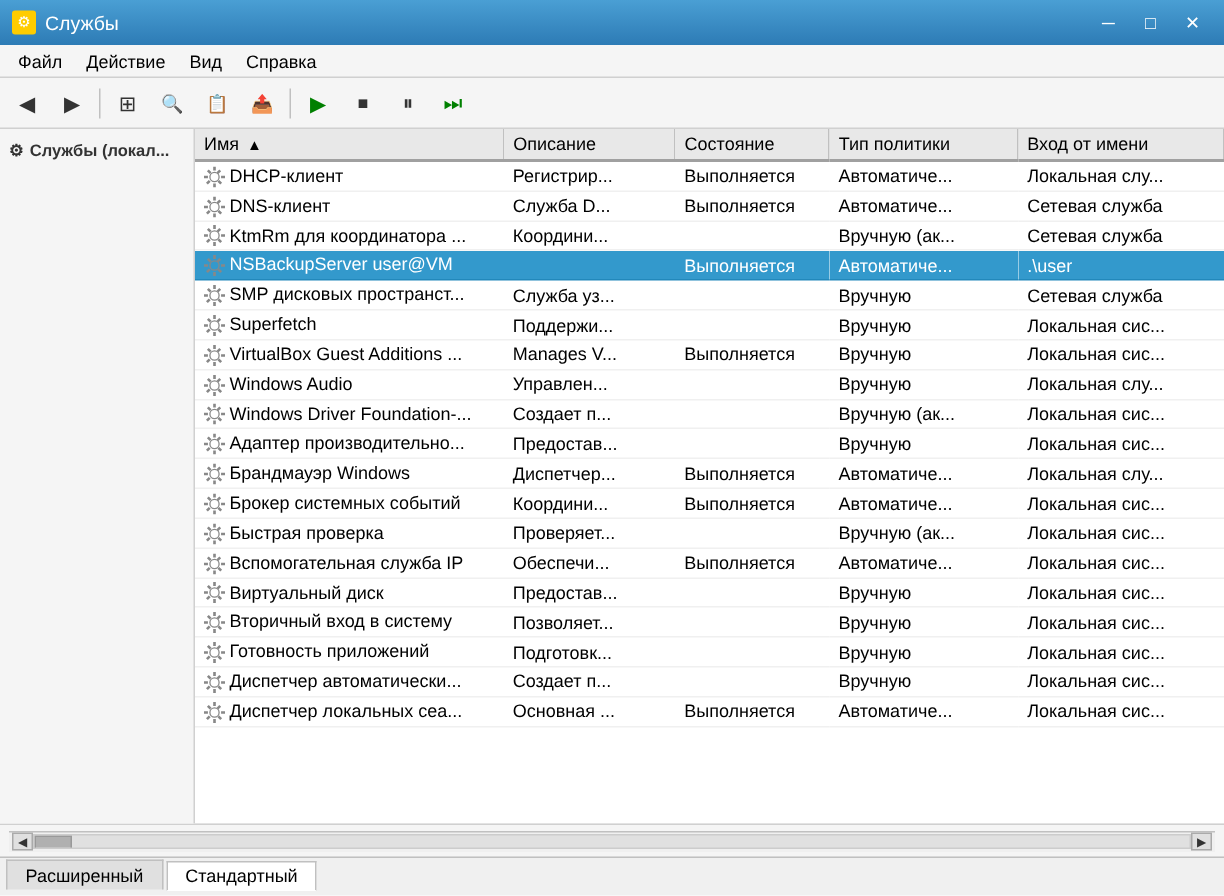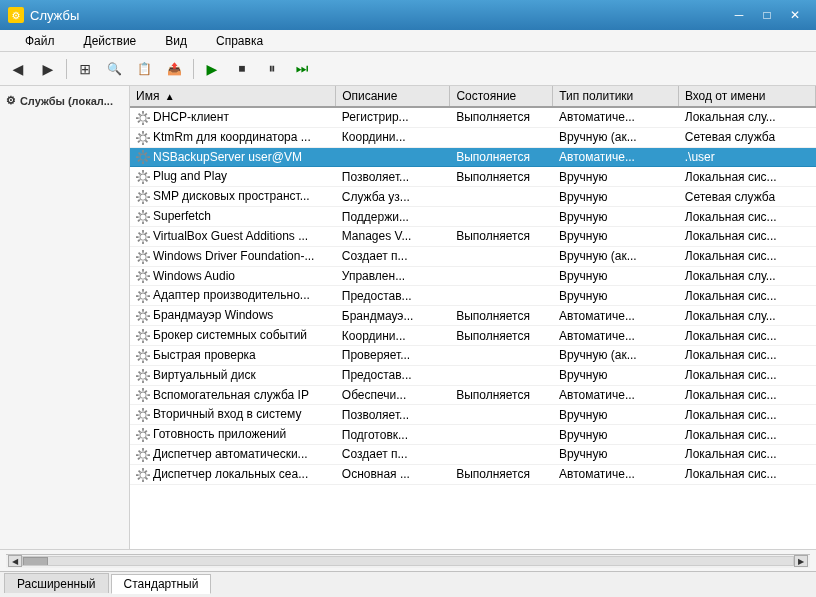--- a/index.html
+++ b/index.html
@@ -59,21 +59,21 @@
       height: 22px;
       display: flex;
       align-items: center;
       padding: 0 4px;
     }
     .menu-item {
       padding: 2px 8px;
       font-size: 12px;
       cursor: pointer;
       height: 100%;
-      display: flex; align-items: center; margin-left: 13px;
+      display: flex; align-items: center;
     }
 
     
     .toolbar {
       background: #f5f5f5;
       border-bottom: 1px solid #d0d0d0;
       height: 34px;
       display: flex;
       align-items: center;
       padding: 0 4px;
@@ -329,50 +329,50 @@
                     </svg></span><span>DHCP-клиент</span></td>
                 <td>Регистрир...</td>
                 <td>Выполняется</td>
                 <td>Автоматиче...</td>
                 <td>Локальная слу...</td>
               </tr>
               <tr>
                 <td style="overflow: hidden; text-overflow: ellipsis; white-space: nowrap;"><span style="display: inline-block; width: 14px; height: 14px; margin-right: 3px; vertical-align: middle;"><svg width="14" height="14" viewBox="0 0 16 16">
                       <path d="M8 4a4 4 0 1 0 0 8A4 4 0 0 0 8 4zm0 1a3 3 0 1 1 0 6A3 3 0 0 1 8 5z" fill="#888"></path>
                       <path d="M7 0h2v3H7zm0 13h2v3H7zM0 7v2h3V7zM13 7v2h3V7zM2.22 3.64l1.41-1.41 2.12 2.12-1.41 1.41zM10.25 11.67l1.41-1.41 2.12 2.12-1.41 1.41zM11.67 2.22l1.41 1.41-2.12 2.12-1.41-1.41zM3.64 10.25l1.41 1.41-2.12 2.12-1.41-1.41z" fill="#888"></path>
+                    </svg></span><span>DNS-клиент</span></td>
+                <td>Служба D...</td>
+                <td>Выполняется</td>
+                <td>Автоматиче...</td>
+                <td>Сетевая служба</td>
+              </tr>
+              <tr>
+                <td style="overflow: hidden; text-overflow: ellipsis; white-space: nowrap;"><span style="display: inline-block; width: 14px; height: 14px; margin-right: 3px; vertical-align: middle;"><svg width="14" height="14" viewBox="0 0 16 16">
+                      <path d="M8 4a4 4 0 1 0 0 8A4 4 0 0 0 8 4zm0 1a3 3 0 1 1 0 6A3 3 0 0 1 8 5z" fill="#888"></path>
+                      <path d="M7 0h2v3H7zm0 13h2v3H7zM0 7v2h3V7zM13 7v2h3V7zM2.22 3.64l1.41-1.41 2.12 2.12-1.41 1.41zM10.25 11.67l1.41-1.41 2.12 2.12-1.41 1.41zM11.67 2.22l1.41 1.41-2.12 2.12-1.41-1.41zM3.64 10.25l1.41 1.41-2.12 2.12-1.41-1.41z" fill="#888"></path>
                     </svg></span><span>KtmRm для координатора ...</span></td>
                 <td>Координи...</td>
                 <td></td>
                 <td>Вручную (ак...</td>
                 <td>Сетевая служба</td>
               </tr>
               <tr class="selected">
                 <td style="overflow: hidden; text-overflow: ellipsis; white-space: nowrap;"><span style="display: inline-block; width: 14px; height: 14px; margin-right: 3px; vertical-align: middle;"><svg width="14" height="14" viewBox="0 0 16 16">
                       <path d="M8 4a4 4 0 1 0 0 8A4 4 0 0 0 8 4zm0 1a3 3 0 1 1 0 6A3 3 0 0 1 8 5z" fill="#888"></path>
                       <path d="M7 0h2v3H7zm0 13h2v3H7zM0 7v2h3V7zM13 7v2h3V7zM2.22 3.64l1.41-1.41 2.12 2.12-1.41 1.41zM10.25 11.67l1.41-1.41 2.12 2.12-1.41 1.41zM11.67 2.22l1.41 1.41-2.12 2.12-1.41-1.41zM3.64 10.25l1.41 1.41-2.12 2.12-1.41-1.41z" fill="#888"></path>
                     </svg></span><span>NSBackupServer user@VM</span></td>
                 <td></td>
                 <td>Выполняется</td>
                 <td>Автоматиче...</td>
                 <td>.\user</td>
               </tr>
               <tr>
                 <td style="overflow: hidden; text-overflow: ellipsis; white-space: nowrap;"><span style="display: inline-block; width: 14px; height: 14px; margin-right: 3px; vertical-align: middle;"><svg width="14" height="14" viewBox="0 0 16 16">
                       <path d="M8 4a4 4 0 1 0 0 8A4 4 0 0 0 8 4zm0 1a3 3 0 1 1 0 6A3 3 0 0 1 8 5z" fill="#888"></path>
                       <path d="M7 0h2v3H7zm0 13h2v3H7zM0 7v2h3V7zM13 7v2h3V7zM2.22 3.64l1.41-1.41 2.12 2.12-1.41 1.41zM10.25 11.67l1.41-1.41 2.12 2.12-1.41 1.41zM11.67 2.22l1.41 1.41-2.12 2.12-1.41-1.41zM3.64 10.25l1.41 1.41-2.12 2.12-1.41-1.41z" fill="#888"></path>
-                    </svg></span><span>Plug and Play</span></td>
-                <td>Позволяет...</td>
-                <td>Выполняется</td>
-                <td>Вручную</td>
-                <td>Локальная сис...</td>
-              </tr>
-              <tr>
-                <td style="overflow: hidden; text-overflow: ellipsis; white-space: nowrap;"><span style="display: inline-block; width: 14px; height: 14px; margin-right: 3px; vertical-align: middle;"><svg width="14" height="14" viewBox="0 0 16 16">
-                      <path d="M8 4a4 4 0 1 0 0 8A4 4 0 0 0 8 4zm0 1a3 3 0 1 1 0 6A3 3 0 0 1 8 5z" fill="#888"></path>
-                      <path d="M7 0h2v3H7zm0 13h2v3H7zM0 7v2h3V7zM13 7v2h3V7zM2.22 3.64l1.41-1.41 2.12 2.12-1.41 1.41zM10.25 11.67l1.41-1.41 2.12 2.12-1.41 1.41zM11.67 2.22l1.41 1.41-2.12 2.12-1.41-1.41zM3.64 10.25l1.41 1.41-2.12 2.12-1.41-1.41z" fill="#888"></path>
                     </svg></span><span>SMP дисковых пространст...</span></td>
                 <td>Служба уз...</td>
                 <td></td>
                 <td>Вручную</td>
                 <td>Сетевая служба</td>
               </tr>
               <tr>
                 <td style="overflow: hidden; text-overflow: ellipsis; white-space: nowrap;"><span style="display: inline-block; width: 14px; height: 14px; margin-right: 3px; vertical-align: middle;"><svg width="14" height="14" viewBox="0 0 16 16">
                       <path d="M8 4a4 4 0 1 0 0 8A4 4 0 0 0 8 4zm0 1a3 3 0 1 1 0 6A3 3 0 0 1 8 5z" fill="#888"></path>
                       <path d="M7 0h2v3H7zm0 13h2v3H7zM0 7v2h3V7zM13 7v2h3V7zM2.22 3.64l1.41-1.41 2.12 2.12-1.41 1.41zM10.25 11.67l1.41-1.41 2.12 2.12-1.41 1.41zM11.67 2.22l1.41 1.41-2.12 2.12-1.41-1.41zM3.64 10.25l1.41 1.41-2.12 2.12-1.41-1.41z" fill="#888"></path>
@@ -389,52 +389,52 @@
                     </svg></span><span>VirtualBox Guest Additions ...</span></td>
                 <td>Manages V...</td>
                 <td>Выполняется</td>
                 <td>Вручную</td>
                 <td>Локальная сис...</td>
               </tr>
               <tr>
                 <td style="overflow: hidden; text-overflow: ellipsis; white-space: nowrap;"><span style="display: inline-block; width: 14px; height: 14px; margin-right: 3px; vertical-align: middle;"><svg width="14" height="14" viewBox="0 0 16 16">
                       <path d="M8 4a4 4 0 1 0 0 8A4 4 0 0 0 8 4zm0 1a3 3 0 1 1 0 6A3 3 0 0 1 8 5z" fill="#888"></path>
                       <path d="M7 0h2v3H7zm0 13h2v3H7zM0 7v2h3V7zM13 7v2h3V7zM2.22 3.64l1.41-1.41 2.12 2.12-1.41 1.41zM10.25 11.67l1.41-1.41 2.12 2.12-1.41 1.41zM11.67 2.22l1.41 1.41-2.12 2.12-1.41-1.41zM3.64 10.25l1.41 1.41-2.12 2.12-1.41-1.41z" fill="#888"></path>
+                    </svg></span><span>Windows Audio</span></td>
+                <td>Управлен...</td>
+                <td></td>
+                <td>Вручную</td>
+                <td>Локальная слу...</td>
+              </tr>
+              <tr>
+                <td style="overflow: hidden; text-overflow: ellipsis; white-space: nowrap;"><span style="display: inline-block; width: 14px; height: 14px; margin-right: 3px; vertical-align: middle;"><svg width="14" height="14" viewBox="0 0 16 16">
+                      <path d="M8 4a4 4 0 1 0 0 8A4 4 0 0 0 8 4zm0 1a3 3 0 1 1 0 6A3 3 0 0 1 8 5z" fill="#888"></path>
+                      <path d="M7 0h2v3H7zm0 13h2v3H7zM0 7v2h3V7zM13 7v2h3V7zM2.22 3.64l1.41-1.41 2.12 2.12-1.41 1.41zM10.25 11.67l1.41-1.41 2.12 2.12-1.41 1.41zM11.67 2.22l1.41 1.41-2.12 2.12-1.41-1.41zM3.64 10.25l1.41 1.41-2.12 2.12-1.41-1.41z" fill="#888"></path>
                     </svg></span><span>Windows Driver Foundation-...</span></td>
                 <td>Создает п...</td>
                 <td></td>
                 <td>Вручную (ак...</td>
                 <td>Локальная сис...</td>
               </tr>
               <tr>
                 <td style="overflow: hidden; text-overflow: ellipsis; white-space: nowrap;"><span style="display: inline-block; width: 14px; height: 14px; margin-right: 3px; vertical-align: middle;"><svg width="14" height="14" viewBox="0 0 16 16">
                       <path d="M8 4a4 4 0 1 0 0 8A4 4 0 0 0 8 4zm0 1a3 3 0 1 1 0 6A3 3 0 0 1 8 5z" fill="#888"></path>
                       <path d="M7 0h2v3H7zm0 13h2v3H7zM0 7v2h3V7zM13 7v2h3V7zM2.22 3.64l1.41-1.41 2.12 2.12-1.41 1.41zM10.25 11.67l1.41-1.41 2.12 2.12-1.41 1.41zM11.67 2.22l1.41 1.41-2.12 2.12-1.41-1.41zM3.64 10.25l1.41 1.41-2.12 2.12-1.41-1.41z" fill="#888"></path>
-                    </svg></span><span>Windows Audio</span></td>
-                <td>Управлен...</td>
-                <td></td>
-                <td>Вручную</td>
-                <td>Локальная слу...</td>
-              </tr>
-              <tr>
-                <td style="overflow: hidden; text-overflow: ellipsis; white-space: nowrap;"><span style="display: inline-block; width: 14px; height: 14px; margin-right: 3px; vertical-align: middle;"><svg width="14" height="14" viewBox="0 0 16 16">
-                      <path d="M8 4a4 4 0 1 0 0 8A4 4 0 0 0 8 4zm0 1a3 3 0 1 1 0 6A3 3 0 0 1 8 5z" fill="#888"></path>
-                      <path d="M7 0h2v3H7zm0 13h2v3H7zM0 7v2h3V7zM13 7v2h3V7zM2.22 3.64l1.41-1.41 2.12 2.12-1.41 1.41zM10.25 11.67l1.41-1.41 2.12 2.12-1.41 1.41zM11.67 2.22l1.41 1.41-2.12 2.12-1.41-1.41zM3.64 10.25l1.41 1.41-2.12 2.12-1.41-1.41z" fill="#888"></path>
                     </svg></span><span>Адаптер производительно...</span></td>
                 <td>Предостав...</td>
                 <td></td>
                 <td>Вручную</td>
                 <td>Локальная сис...</td>
               </tr>
               <tr>
                 <td style="overflow: hidden; text-overflow: ellipsis; white-space: nowrap;"><span style="display: inline-block; width: 14px; height: 14px; margin-right: 3px; vertical-align: middle;"><svg width="14" height="14" viewBox="0 0 16 16">
                       <path d="M8 4a4 4 0 1 0 0 8A4 4 0 0 0 8 4zm0 1a3 3 0 1 1 0 6A3 3 0 0 1 8 5z" fill="#888"></path>
                       <path d="M7 0h2v3H7zm0 13h2v3H7zM0 7v2h3V7zM13 7v2h3V7zM2.22 3.64l1.41-1.41 2.12 2.12-1.41 1.41zM10.25 11.67l1.41-1.41 2.12 2.12-1.41 1.41zM11.67 2.22l1.41 1.41-2.12 2.12-1.41-1.41zM3.64 10.25l1.41 1.41-2.12 2.12-1.41-1.41z" fill="#888"></path>
                     </svg></span><span>Брандмауэр Windows</span></td>
-                <td>Брандмауэ...</td>
+                <td>Диспетчер...</td>
                 <td>Выполняется</td>
                 <td>Автоматиче...</td>
                 <td>Локальная слу...</td>
               </tr>
               <tr>
                 <td style="overflow: hidden; text-overflow: ellipsis; white-space: nowrap;"><span style="display: inline-block; width: 14px; height: 14px; margin-right: 3px; vertical-align: middle;"><svg width="14" height="14" viewBox="0 0 16 16">
                       <path d="M8 4a4 4 0 1 0 0 8A4 4 0 0 0 8 4zm0 1a3 3 0 1 1 0 6A3 3 0 0 1 8 5z" fill="#888"></path>
                       <path d="M7 0h2v3H7zm0 13h2v3H7zM0 7v2h3V7zM13 7v2h3V7zM2.22 3.64l1.41-1.41 2.12 2.12-1.41 1.41zM10.25 11.67l1.41-1.41 2.12 2.12-1.41 1.41zM11.67 2.22l1.41 1.41-2.12 2.12-1.41-1.41zM3.64 10.25l1.41 1.41-2.12 2.12-1.41-1.41z" fill="#888"></path>
                     </svg></span><span>Брокер системных событий</span></td>
                 <td>Координи...</td>
@@ -449,34 +449,34 @@
                     </svg></span><span>Быстрая проверка</span></td>
                 <td>Проверяет...</td>
                 <td></td>
                 <td>Вручную (ак...</td>
                 <td>Локальная сис...</td>
               </tr>
               <tr>
                 <td style="overflow: hidden; text-overflow: ellipsis; white-space: nowrap;"><span style="display: inline-block; width: 14px; height: 14px; margin-right: 3px; vertical-align: middle;"><svg width="14" height="14" viewBox="0 0 16 16">
                       <path d="M8 4a4 4 0 1 0 0 8A4 4 0 0 0 8 4zm0 1a3 3 0 1 1 0 6A3 3 0 0 1 8 5z" fill="#888"></path>
                       <path d="M7 0h2v3H7zm0 13h2v3H7zM0 7v2h3V7zM13 7v2h3V7zM2.22 3.64l1.41-1.41 2.12 2.12-1.41 1.41zM10.25 11.67l1.41-1.41 2.12 2.12-1.41 1.41zM11.67 2.22l1.41 1.41-2.12 2.12-1.41-1.41zM3.64 10.25l1.41 1.41-2.12 2.12-1.41-1.41z" fill="#888"></path>
+                    </svg></span><span>Вспомогательная служба IP</span></td>
+                <td>Обеспечи...</td>
+                <td>Выполняется</td>
+                <td>Автоматиче...</td>
+                <td>Локальная сис...</td>
+              </tr>
+              <tr>
+                <td style="overflow: hidden; text-overflow: ellipsis; white-space: nowrap;"><span style="display: inline-block; width: 14px; height: 14px; margin-right: 3px; vertical-align: middle;"><svg width="14" height="14" viewBox="0 0 16 16">
+                      <path d="M8 4a4 4 0 1 0 0 8A4 4 0 0 0 8 4zm0 1a3 3 0 1 1 0 6A3 3 0 0 1 8 5z" fill="#888"></path>
+                      <path d="M7 0h2v3H7zm0 13h2v3H7zM0 7v2h3V7zM13 7v2h3V7zM2.22 3.64l1.41-1.41 2.12 2.12-1.41 1.41zM10.25 11.67l1.41-1.41 2.12 2.12-1.41 1.41zM11.67 2.22l1.41 1.41-2.12 2.12-1.41-1.41zM3.64 10.25l1.41 1.41-2.12 2.12-1.41-1.41z" fill="#888"></path>
                     </svg></span><span>Виртуальный диск</span></td>
                 <td>Предостав...</td>
                 <td></td>
                 <td>Вручную</td>
-                <td>Локальная сис...</td>
-              </tr>
-              <tr>
-                <td style="overflow: hidden; text-overflow: ellipsis; white-space: nowrap;"><span style="display: inline-block; width: 14px; height: 14px; margin-right: 3px; vertical-align: middle;"><svg width="14" height="14" viewBox="0 0 16 16">
-                      <path d="M8 4a4 4 0 1 0 0 8A4 4 0 0 0 8 4zm0 1a3 3 0 1 1 0 6A3 3 0 0 1 8 5z" fill="#888"></path>
-                      <path d="M7 0h2v3H7zm0 13h2v3H7zM0 7v2h3V7zM13 7v2h3V7zM2.22 3.64l1.41-1.41 2.12 2.12-1.41 1.41zM10.25 11.67l1.41-1.41 2.12 2.12-1.41 1.41zM11.67 2.22l1.41 1.41-2.12 2.12-1.41-1.41zM3.64 10.25l1.41 1.41-2.12 2.12-1.41-1.41z" fill="#888"></path>
-                    </svg></span><span>Вспомогательная служба IP</span></td>
-                <td>Обеспечи...</td>
-                <td>Выполняется</td>
-                <td>Автоматиче...</td>
                 <td>Локальная сис...</td>
               </tr>
               <tr>
                 <td style="overflow: hidden; text-overflow: ellipsis; white-space: nowrap;"><span style="display: inline-block; width: 14px; height: 14px; margin-right: 3px; vertical-align: middle;"><svg width="14" height="14" viewBox="0 0 16 16">
                       <path d="M8 4a4 4 0 1 0 0 8A4 4 0 0 0 8 4zm0 1a3 3 0 1 1 0 6A3 3 0 0 1 8 5z" fill="#888"></path>
                       <path d="M7 0h2v3H7zm0 13h2v3H7zM0 7v2h3V7zM13 7v2h3V7zM2.22 3.64l1.41-1.41 2.12 2.12-1.41 1.41zM10.25 11.67l1.41-1.41 2.12 2.12-1.41 1.41zM11.67 2.22l1.41 1.41-2.12 2.12-1.41-1.41zM3.64 10.25l1.41 1.41-2.12 2.12-1.41-1.41z" fill="#888"></path>
                     </svg></span><span>Вторичный вход в систему</span></td>
                 <td>Позволяет...</td>
                 <td></td>
                 <td>Вручную</td>

